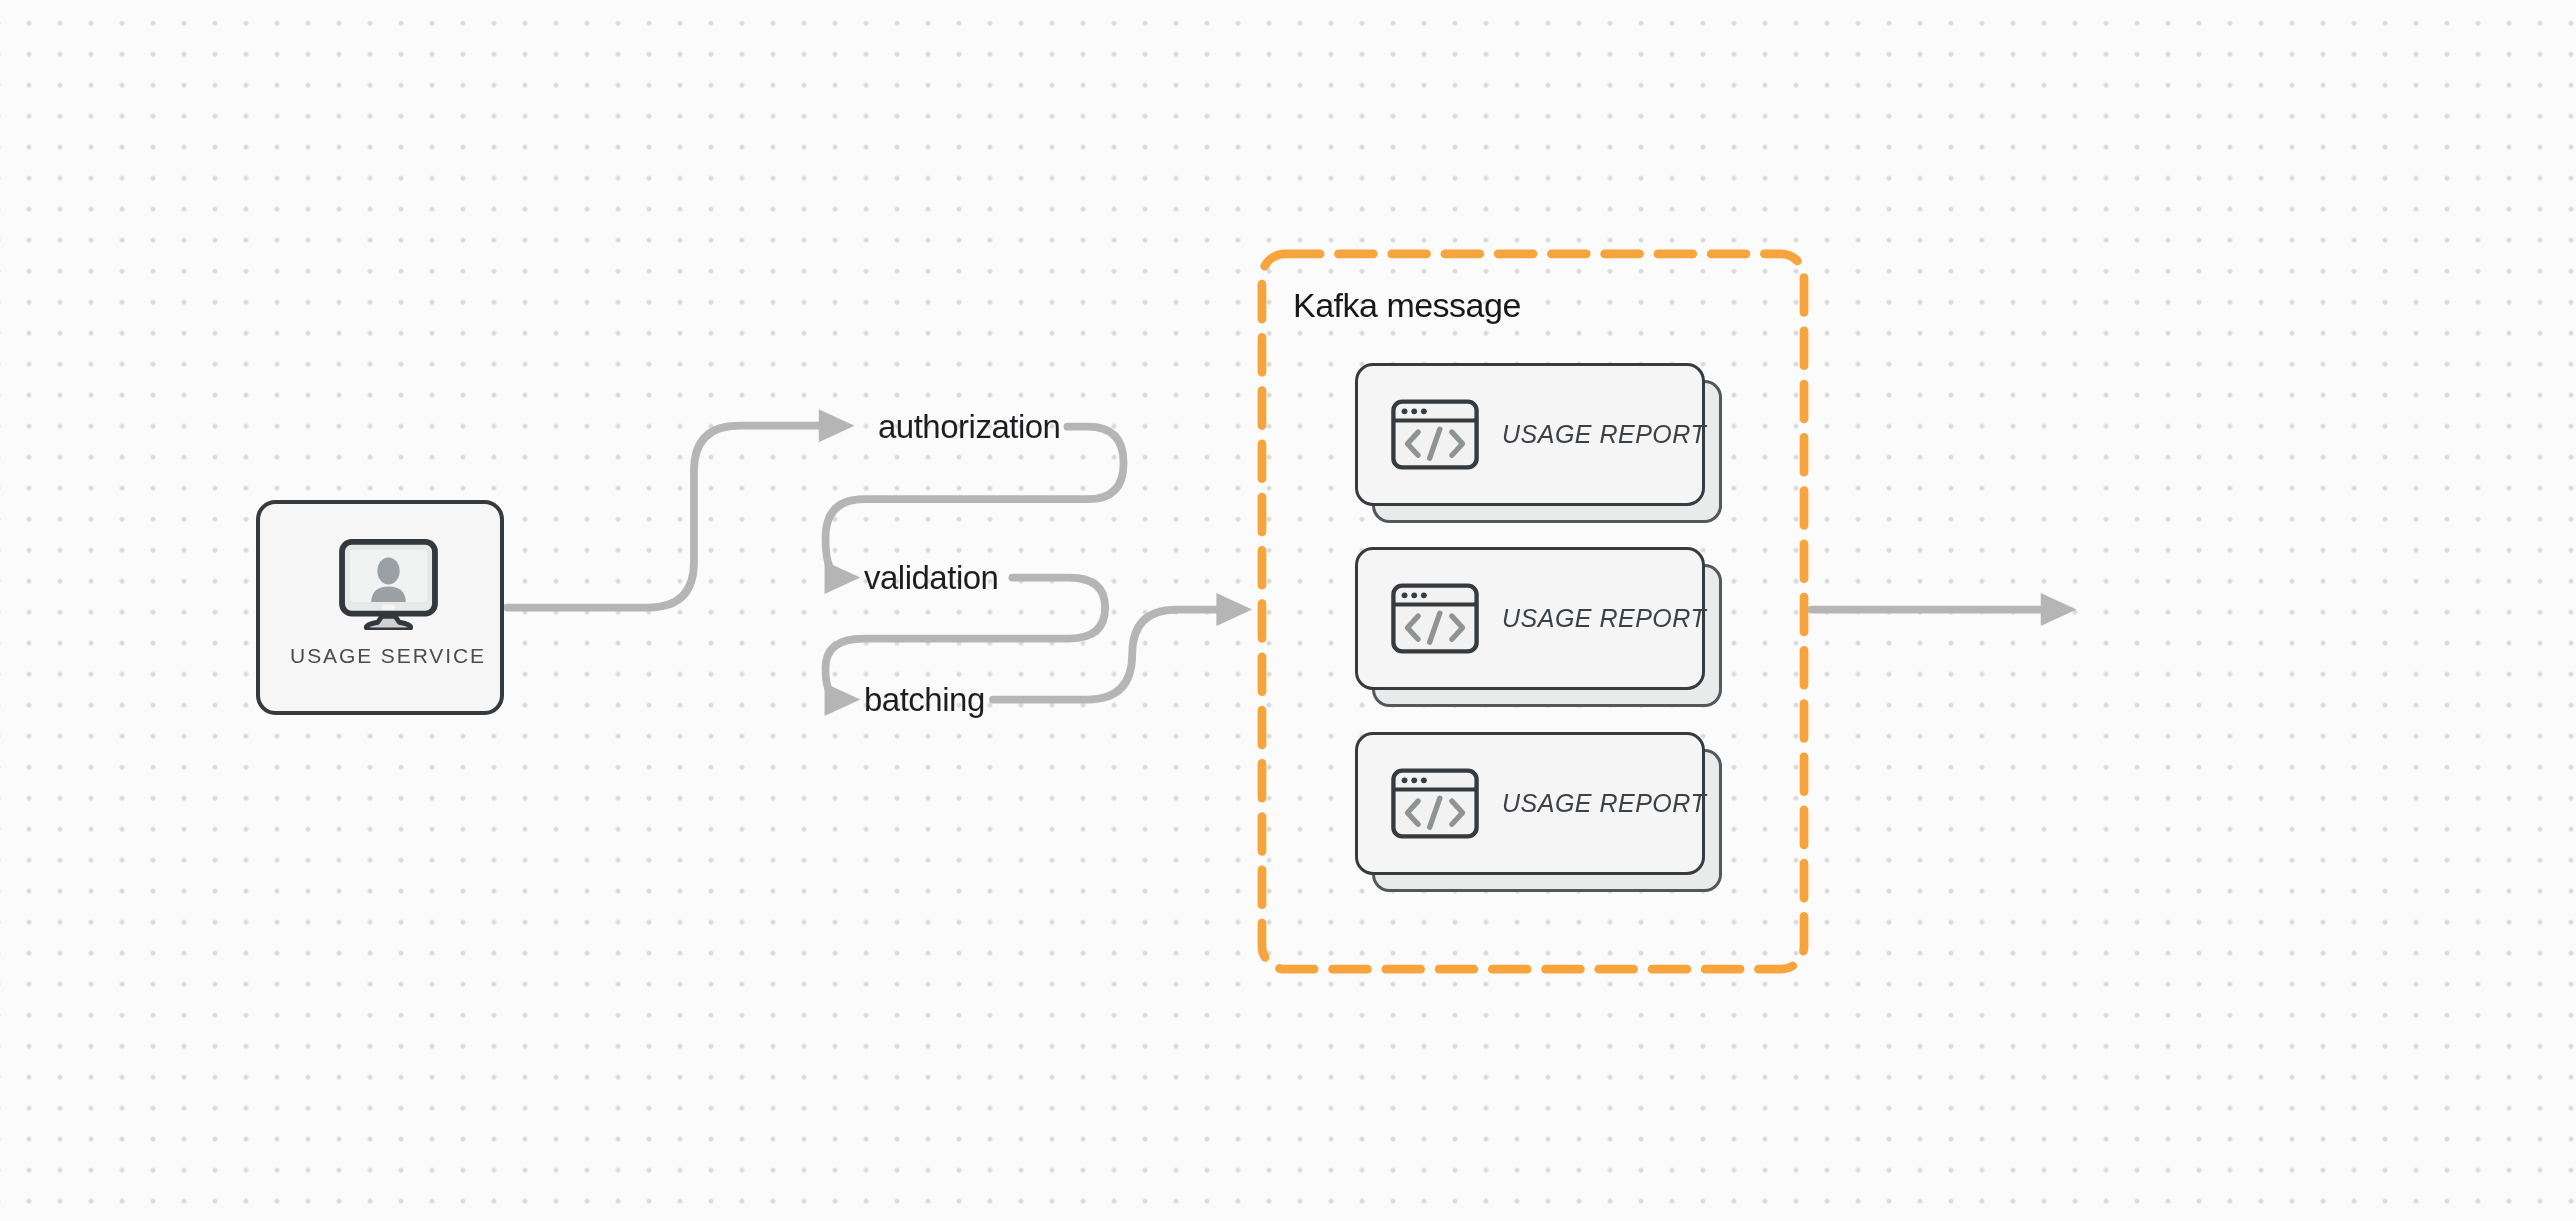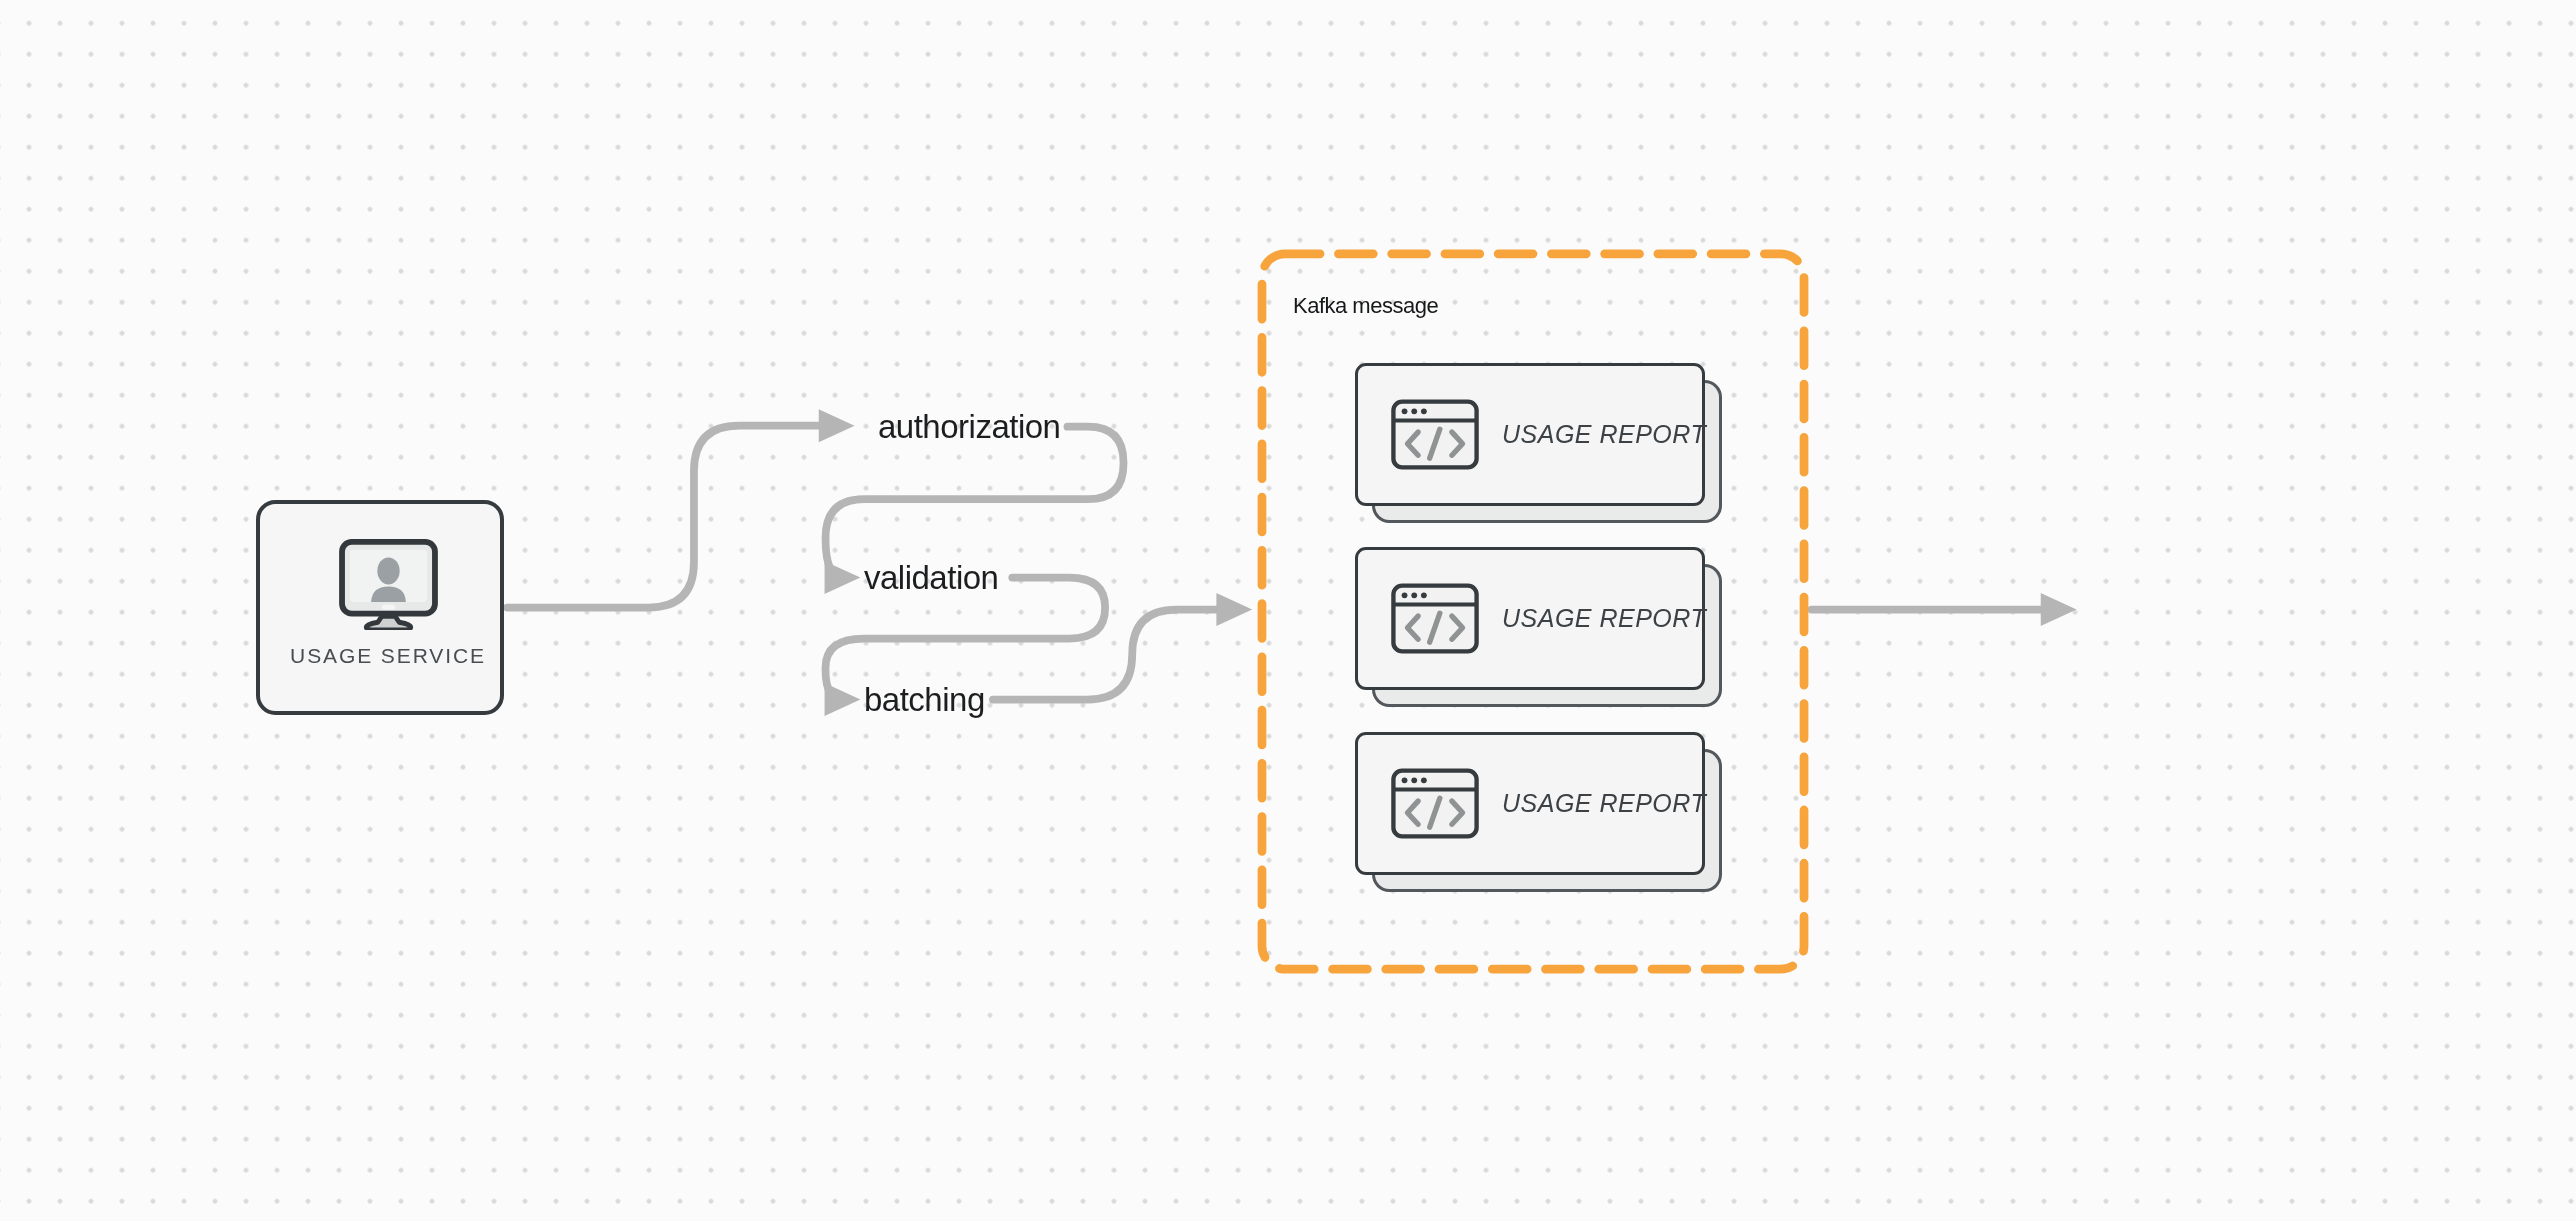--- a/index.html
+++ b/index.html
@@ -63,21 +63,21 @@
   
   #kafka-message-group {
     position: absolute;
     left: 1257px; top: 249px;
     width: 552px; height: 725px;
   }
   #group-border { position: absolute; left: 0; top: 0; }
   .group-title {
     position: absolute;
     left: 36px; top: 37px;
-    font-size: 22px;
+    font-size: 34px;
     line-height: 39px;
     letter-spacing: -0.5px;
     font-weight: 500;
     color: #17181a;
     white-space: nowrap;
   }
 
   
   .card-stack { position: absolute; left: 98px; width: 350px; height: 143px; }
   .card-back {
@@ -87,21 +87,21 @@
     background: #e9eaea;
     border: 3.9px solid #53585c;
     border-radius: 17.4px;
   }
   .card-front {
     position: absolute;
     left: 0; top: 0;
     width: 350px; height: 143px;
     background: #f4f5f4;
     border: 3.9px solid #363b3f;
-    border-radius: 11px;
+    border-radius: 18px;
     display: flex;
     align-items: center;
   }
   .card-front .card-icon { margin-left: 33px; flex: 0 0 auto; }
   .card-label {
     margin-left: 23px;
     font-size: 25px;
     font-style: italic;
     font-weight: 500;
     letter-spacing: 0.5px;

